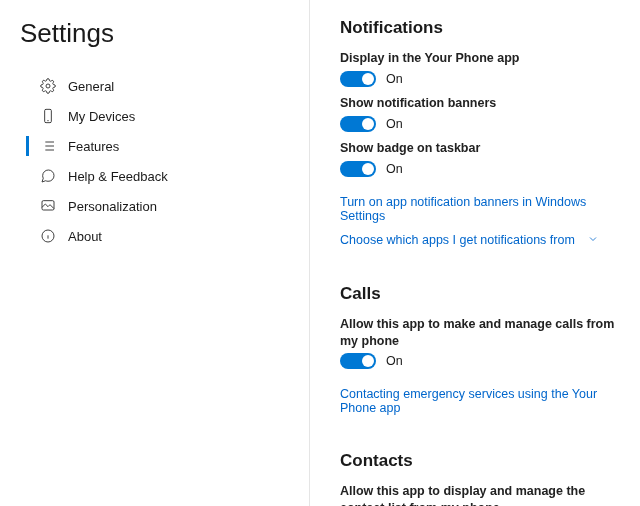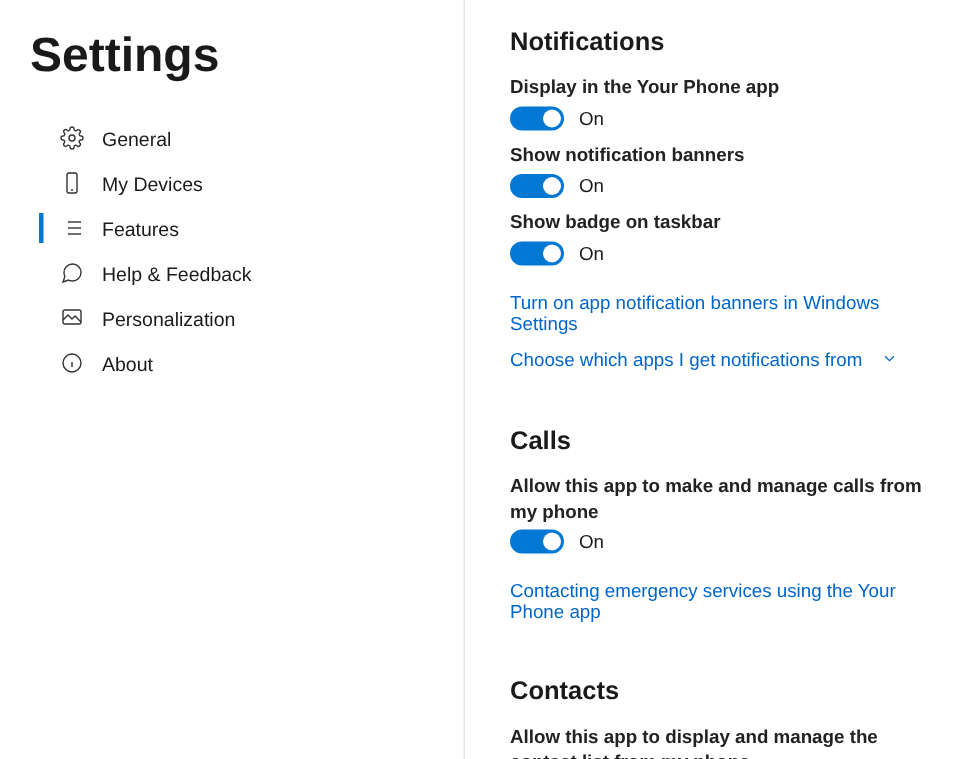--- a/index.html
+++ b/index.html
@@ -14,22 +14,22 @@
     display: flex;
     overflow: hidden;
   }
   .sidebar {
     width: 310px;
     padding: 18px 0 0 18px;
     border-right: 1px solid #e5e5e5;
     height: 100%;
   }
   .page-title {
-    font-size: 32px;
-    font-weight: 700;
+    font-size: 26px;
+    font-weight: 400;
     margin: 0 0 22px 2px;
   }
   .nav { list-style: none; margin: 16px; padding: 0; }
   .nav li {
     display: flex;
     align-items: center;
     height: 30px;
     padding: 0 0 0 6px;
     cursor: pointer;
     position: relative;

